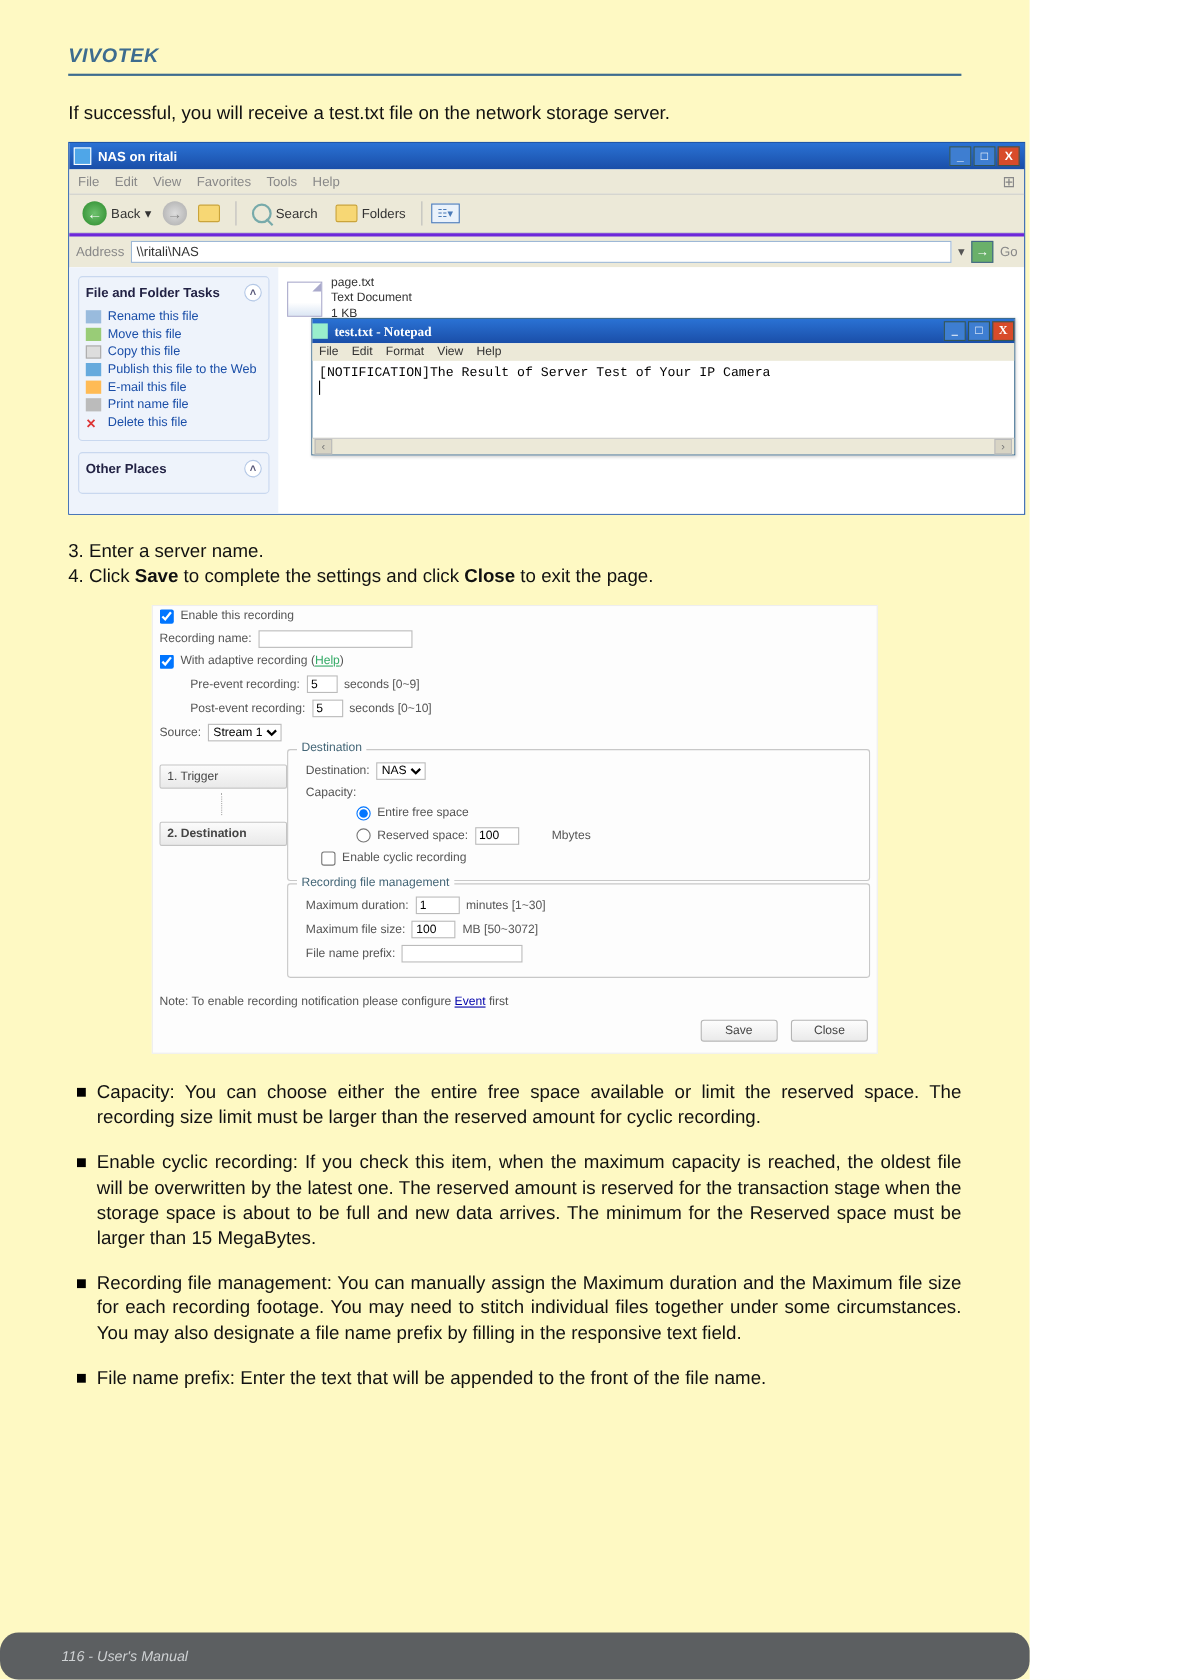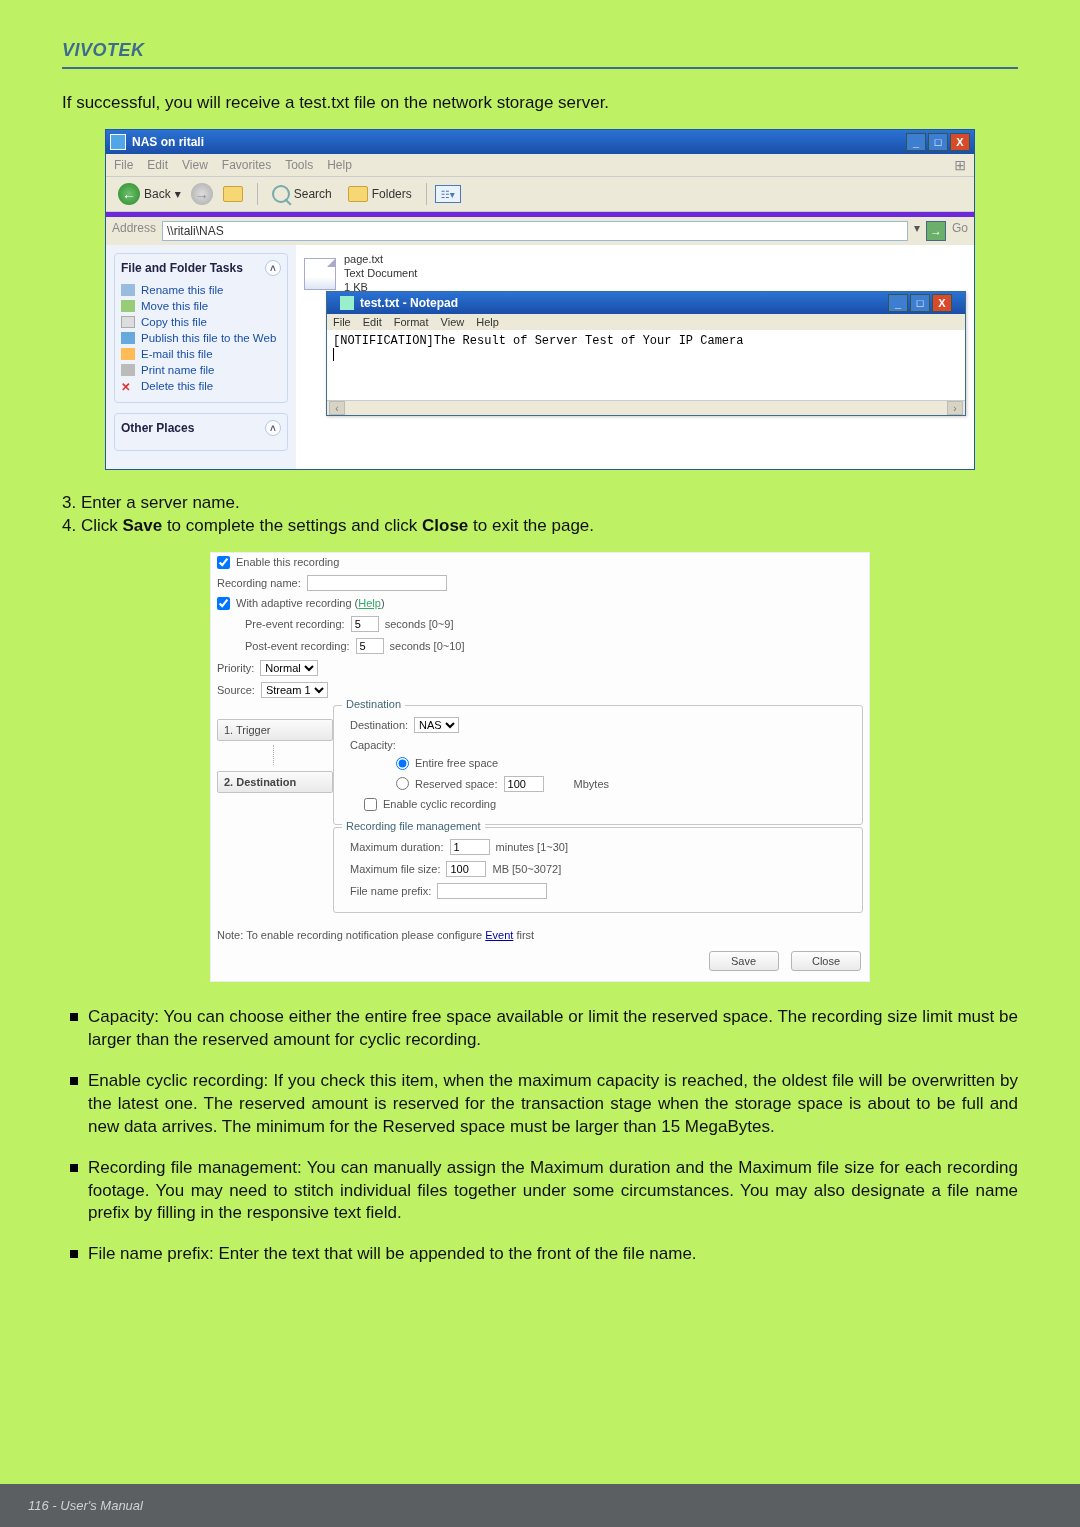--- a/index.html
+++ b/index.html
@@ -1,17 +1,17 @@
 <!DOCTYPE html>
 <html><head>
 <meta charset="utf-8">
 <style>
   * { box-sizing: border-box; margin: 0; padding: 0; }
   html, body { width: 1080px; height: 1527px; background: #fff; font-family: Arial, Helvetica, sans-serif; }
-  .page { width: 1080px; height: 1527px; background: #bef264; position: relative; padding: 40px 62px 0 62px; }
+  .page { width: 936px; height: 1527px; background: #fef9c3; position: relative; padding: 40px 62px 0 62px; }
   .brand-bar { border-bottom: 2px solid #3d6c8f; padding-bottom: 6px; margin-bottom: 24px; }
   .brand { color: #3d6c8f; font-weight: bold; font-style: italic; font-size: 18px; letter-spacing: 0.5px; }
   .intro { font-size: 17px; margin: 20px 0 16px 0; color: #111; }
   .win-explorer { width: 870px; margin: 0 auto 22px auto; border: 1px solid #1e56a8; font-size: 12px; background: #fff; }
   .titlebar { background: linear-gradient(#2a72d4, #1a4ea8); color: #fff; display: flex; align-items: center; padding: 3px 4px; }
   .titlebar .t-icon { width: 16px; height: 16px; background: #4fa6e8; border: 1px solid #fff; margin-right: 6px; }
   .titlebar .t-title { flex: 1; font-weight: bold; }
   .winbtn { width: 20px; height: 18px; margin-left: 2px; display: inline-flex; align-items: center; justify-content: center; font-size: 11px; font-weight: bold; border: 1px solid #355; }
   .winbtn.min { background: #3e7ed1; color: #fff; }
   .winbtn.max { background: #3e7ed1; color: #fff; }
@@ -22,37 +22,37 @@
   .toolbar { background: #ece9d8; border-top: 1px solid #ccc; border-bottom: 1px solid #ccc; padding: 4px 6px; display: flex; align-items: center; gap: 4px; }
   .tbtn { display: inline-flex; align-items: center; gap: 4px; padding: 2px 6px; color: #333; }
   .circ { width: 22px; height: 22px; border-radius: 50%; display: inline-flex; align-items: center; justify-content: center; color: #fff; font-weight: bold; font-size: 14px; }
   .circ.green { background: radial-gradient(#6ec16e,#2a8a2a); }
   .circ.grey { background: radial-gradient(#ddd,#aaa); color: #888; }
   .fld { width: 20px; height: 16px; background: #f7d774; border: 1px solid #caa43a; border-radius: 2px; display: inline-block; }
   .mag { width: 18px; height: 18px; border: 2px solid #7aa; border-radius: 50%; position: relative; display: inline-block; }
   .mag:after { content: ""; position: absolute; width: 8px; height: 2px; background: #7aa; bottom: -2px; right: -4px; transform: rotate(45deg); }
   .sep { width: 1px; height: 22px; background: #bbb; margin: 0 4px; }
   .grid-icon { width: 26px; height: 18px; border: 1px solid #4a7ab8; background: #eaf2fb; display: inline-flex; align-items: center; justify-content: center; font-size: 10px; color: #4a7ab8; }
-  .addr { background: #ece9d8; border-top: 5px solid #6d28d9; padding: 4px 6px; display: flex; gap: 6px; color: #888; }
+  .addr { background: #ece9d8; border-top: 3px solid #6d28d9; padding: 4px 6px; display: flex; align-items: center; gap: 6px; color: #888; }
   .addr input { flex: 1; background: #fff; border: 1px solid #9db8d6; padding: 2px 4px; font-size: 12px; color: #333; }
   .go { background: #6ab06a; border: 1px solid #468; width: 20px; height: 20px; color: #fff; display: inline-flex; align-items: center; justify-content: center; font-weight: bold; }
   .explorer-body { display: flex; background: #fff; }
   .side-pane { width: 190px; background: #eef3fb; padding: 8px; }
   .side-box { background: #eef3fb; border: 1px solid #c9d8ef; border-radius: 4px; padding: 4px 6px 8px 6px; margin-bottom: 10px; }
   .side-box-h { display: flex; align-items: center; color: #224; font-weight: bold; font-size: 12px; padding: 2px 0 6px 0; }
   .chev { margin-left: auto; width: 16px; height: 16px; border: 1px solid #b4c8e6; border-radius: 50%; background: #fff; display: inline-flex; align-items: center; justify-content: center; font-size: 10px; color: #557; }
   .side-box a { display: flex; align-items: center; gap: 6px; color: #1a4ea8; font-size: 11.5px; padding: 2px 0; text-decoration: none; }
   .ico { width: 14px; height: 12px; display: inline-block; }
   .main-pane { flex: 1; padding: 8px; position: relative; }
   .file-item { display: flex; align-items: center; gap: 8px; }
   .file-icon { width: 32px; height: 32px; border: 1px solid #aac; background: linear-gradient(#fff 60%, #dbe6f4); position: relative; }
   .file-icon:before { content: ""; position: absolute; right: 0; top: 0; border-width: 0 0 8px 8px; border-style: solid; border-color: transparent transparent #aac transparent; }
   .file-meta { font-size: 11px; color: #333; line-height: 1.25; }
   .notepad { position: absolute; left: 30px; top: 46px; right: 8px; border: 1px solid #3d6c8f; background: #fff; box-shadow: 1px 1px 3px rgba(0,0,0,.2); }
-  .np-title { background: linear-gradient(#2a72d4, #1a4ea8); color: #fff; display: flex; align-items: center; padding: 2px 13px; }
+  .np-title { background: linear-gradient(#2a72d4, #1a4ea8); color: #fff; display: flex; align-items: center; padding: 2px 0; font-family: Liberation Serif, serif; }
   .np-title .t-icon { width: 14px; height: 14px; background: #9ec; margin-right: 6px; }
   .np-title .t-title { flex: 1; font-weight: bold; font-size: 12px; }
   .np-menu { background: #ece9d8; color: #333; font-size: 11px; padding: 2px 6px; display: flex; gap: 12px; }
   .np-body { font-family: "Courier New", monospace; font-size: 12px; padding: 4px 6px; min-height: 70px; white-space: pre; }
   .np-body .cursor { border-left: 1px solid #000; display: inline-block; height: 13px; vertical-align: middle; }
   .np-scroll { background: #ece9d8; display: flex; justify-content: space-between; padding: 0 2px; border-top: 1px solid #ccc; }
   .np-scroll span { width: 16px; height: 14px; background: #d8d4c4; border: 1px solid #bbb; display: inline-flex; align-items: center; justify-content: center; font-size: 10px; color: #777; }
 
   .steps { font-size: 17px; margin: 8px 0 14px 0; color: #111; line-height: 1.35; }
   .steps b { font-weight: bold; }
@@ -76,21 +76,21 @@
   .note-line { font-size: 11px; color: #555; padding: 4px 6px; }
   .note-line a { color: #00a; text-decoration: underline; }
   .btn-row { text-align: right; padding: 6px 8px 10px 0; }
   .btn { display: inline-block; min-width: 70px; text-align: center; border: 1px solid #b5b5b5; background: linear-gradient(#fdfdfd,#eaeaea); color: #444; font-size: 11px; padding: 3px 12px; border-radius: 3px; margin-left: 8px; }
 
   .bullets { font-size: 17px; color: #111; line-height: 1.35; text-align: justify; }
   .bullets p { margin-bottom: 18px; display: flex; }
   .sq { display: inline-block; width: 8px; height: 8px; background: #000; margin: 7px 10px 0 8px; flex: 0 0 8px; }
   .bt { flex: 1; }
 
-  .footer { position: absolute; left: 0; right: 0; bottom: 0; background: #5c5f61; color: #cfd2d4; font-size: 13px; font-style: italic; padding: 14px 28px; }
+  .footer { position: absolute; left: 0; right: 0; bottom: 0; background: #5c5f61; color: #cfd2d4; font-size: 13px; font-style: italic; padding: 14px 56px; border-radius: 17px; }
 </style>
 </head>
 <body>
 
 <div class="page">
   <div class="brand-bar"><span class="brand">VIVOTEK</span></div>
 
   <p class="intro">If successful, you will receive a test.txt file on the network storage server.</p>
 
   <div class="win-explorer">
@@ -235,24 +235,20 @@
         <label>Pre-event recording:</label>
         <input type="text" style="width: 28px;" value="5">
         <span>seconds [0~9]</span>
       </div>
     <div class="s-row indent1">
         <label>Post-event recording:</label>
         <input type="text" style="width: 28px;" value="5">
         <span>seconds [0~10]</span>
       </div>
     <div class="s-row">
-        <label>Priority:</label>
-        <select><option>Normal</option></select>
-      </div>
-    <div class="s-row">
         <label>Source:</label>
         <select><option>Stream 1</option></select>
       </div>
 
     <div class="panel-wrap">
       <div class="step-side">
         <div class="step-btn">1. Trigger</div>
         <div class="step-connector"></div>
         <div class="step-btn active">2. Destination</div>
       </div>

